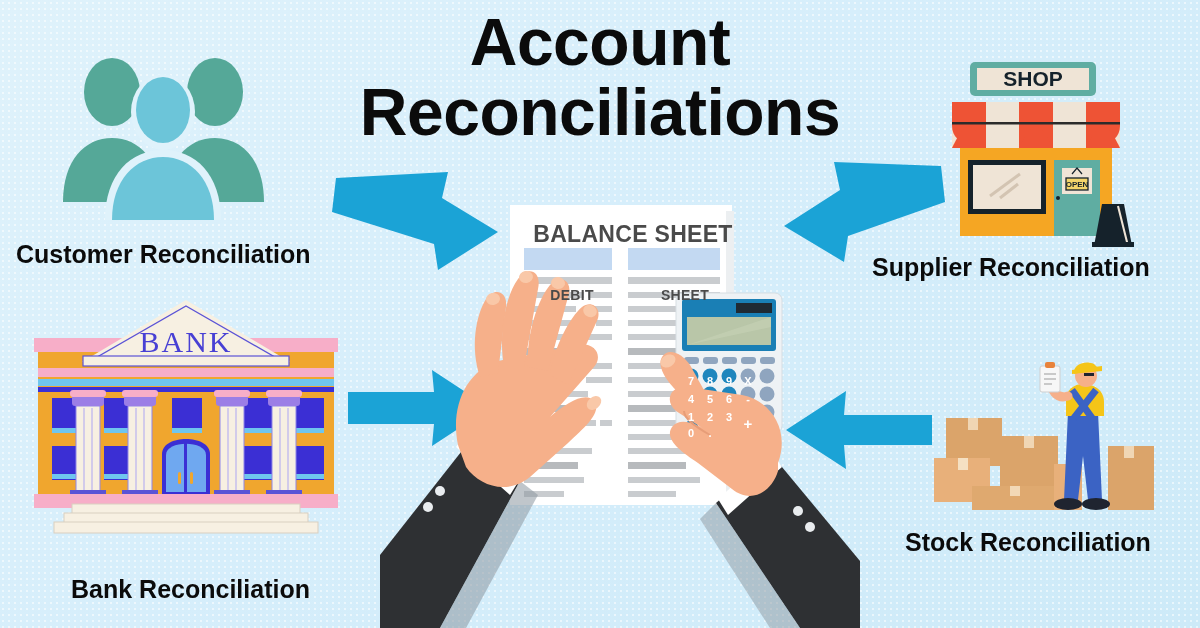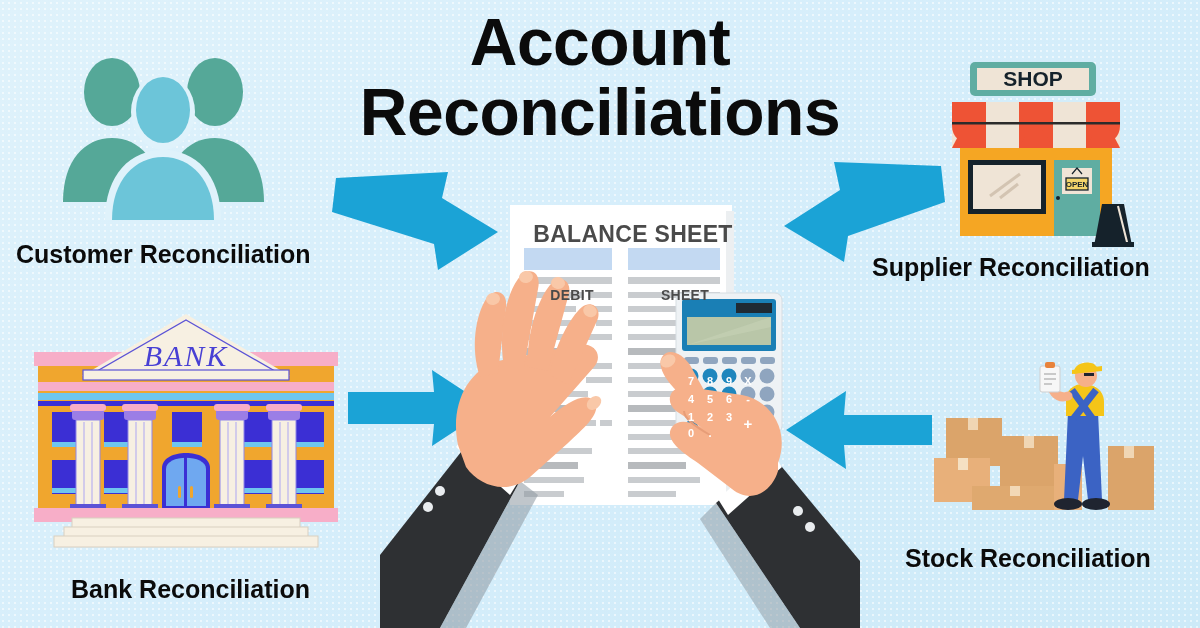--- a/index.html
+++ b/index.html
@@ -50,37 +50,37 @@
     font-size: 25px;
     font-weight: bold;
     color: #0b0b0b;
     white-space: nowrap;
     z-index: 40;
     text-align: right;
   }
   .label-customer { left: 16px;  top: 240px; }
   .label-supplier { left: 872px; top: 253px; }
   .label-bank     { left: 71px;  top: 575px; }
-  .label-stock    { left: 905px; top: 544px; }
+  .label-stock    { left: 905px; top: 528px; }
 
   
   .arrow { position: absolute; z-index: 20; }
   .arrow-tl { left: 330px; top: 170px; }
   .arrow-tr { left: 782px; top: 160px; }
   .arrow-bl { left: 348px; top: 364px; }
   .arrow-br { left: 782px; top: 385px; }
 
   
   .people { position: absolute; left: 55px; top: 50px; z-index: 15; }
 
   
   .shop { position: absolute; left: 942px; top: 56px; z-index: 15; }
 
   
-  .bank { position: absolute; left: 28px; top: 308px; z-index: 15; font-style: italic; }
+  .bank { position: absolute; left: 28px; top: 294px; z-index: 15; }
 
   
   .stock { position: absolute; left: 922px; top: 360px; z-index: 15; }
 
   
   .scene { position: absolute; left: 380px; top: 195px; z-index: 25; }
 
   
   .sheet-title {
     position: absolute;

